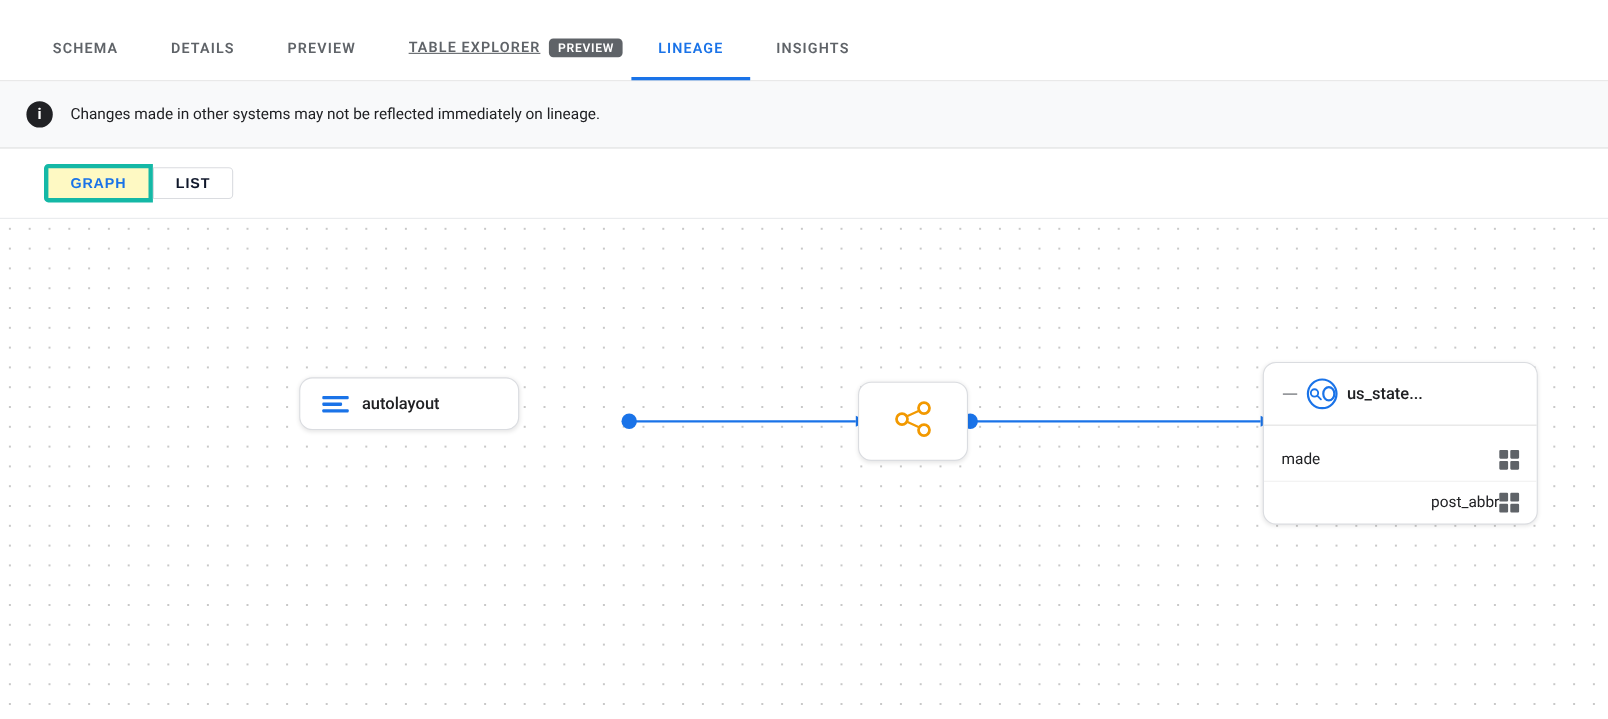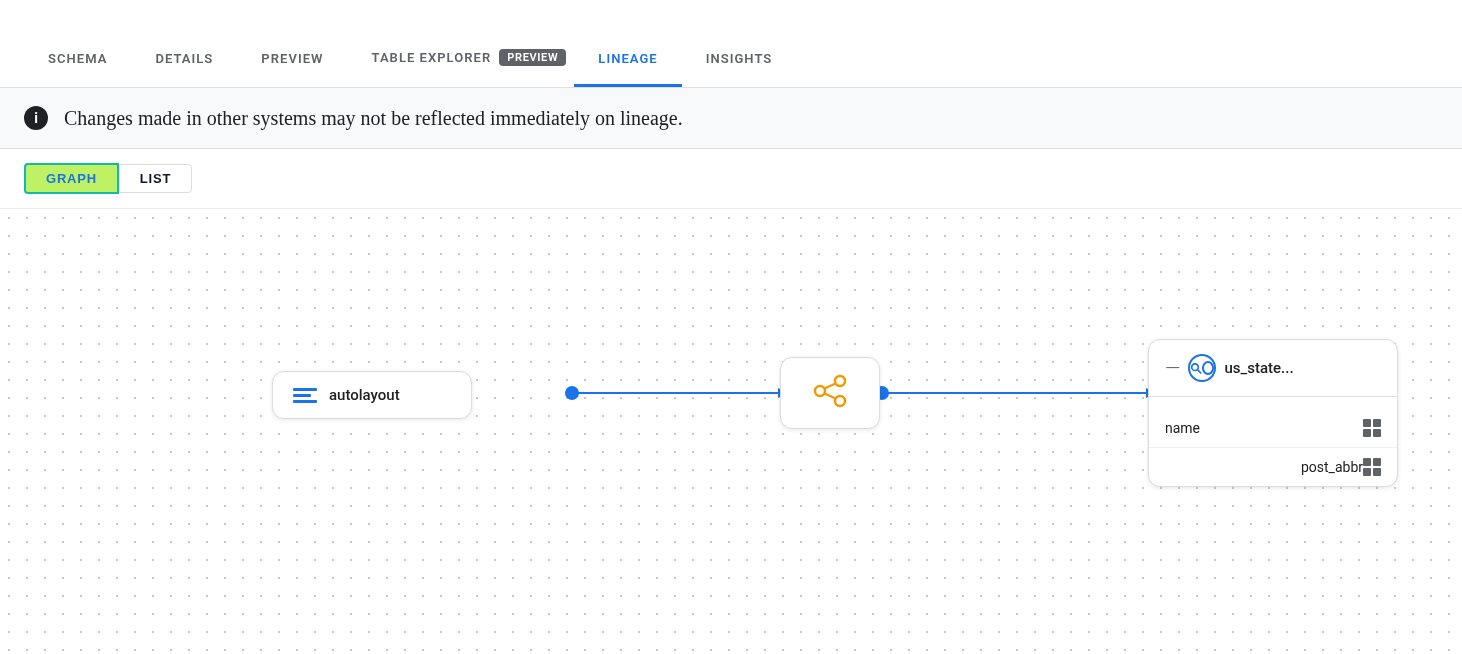--- a/index.html
+++ b/index.html
@@ -4,21 +4,21 @@
   <style>
     * { box-sizing: border-box; margin: 0; padding: 0; }
     body { font-family: 'Roboto', Arial, sans-serif; background: #fff; width: 1462px; min-height: 654px; overflow: hidden; }
 
     
     .tab-bar {
       display: flex;
       align-items: flex-end;
       border-bottom: 1px solid #e0e0e0;
       padding: 0 24px;
-      height: 88px;
+      height: 74px;
       background: #fff;
     }
     .tab {
       padding: 0 24px 18px 24px;
       font-size: 13px;
       font-weight: 600;
       letter-spacing: 0.08em;
       color: #5f6368;
       cursor: pointer;
       text-transform: uppercase;
@@ -36,20 +36,21 @@
       align-items: center;
       gap: 8px;
       padding: 0 8px 18px 24px;
       font-size: 13px;
       font-weight: 600;
       letter-spacing: 0.08em;
       color: #5f6368;
       cursor: pointer;
       text-transform: uppercase;
       border-bottom: 3px solid transparent;
+      text-decoration: underline;
     }
     .tab-table-explorer .preview-badge {
       background: #5f6368;
       color: #fff;
       font-size: 11px;
       font-weight: 600;
       padding: 2px 8px;
       border-radius: 4px;
       letter-spacing: 0.06em;
     }
@@ -70,23 +71,22 @@
       background: #202124;
       color: #fff;
       display: flex;
       align-items: center;
       justify-content: center;
       font-weight: 700;
       font-size: 14px;
       flex-shrink: 0;
     }
     .info-text {
-      font-size: 20px;
+      font-size: 14px;
       color: #202124;
-      font-family: Liberation Serif, serif;
     }
 
     
     .view-toggle {
       display: flex;
       align-items: center;
       padding: 14px 24px;
       gap: 0;
     }
     .toggle-btn {
@@ -94,23 +94,24 @@
       font-size: 13px;
       font-weight: 600;
       letter-spacing: 0.06em;
       cursor: pointer;
       border: 1px solid #dadce0;
       background: #fff;
       color: #0f172a;
       text-transform: uppercase;
     }
     .toggle-btn.active {
-      border: 2px solid #14b8a6;
+      border: 4px solid #14b8a6;
       color: #1a73e8;
-      background: #bef264;
+      background: #fef9c3;
+      margin-left: 16px;
     }
     .toggle-btn:first-child {
       border-radius: 4px 0 0 4px;
     }
     .toggle-btn:last-child {
       border-radius: 0 4px 4px 0;
     }
 
     
     .graph-area {
@@ -137,21 +138,21 @@
     }
     .node-label {
       font-size: 15px;
       font-weight: 500;
       color: #202124;
     }
 
     
     .node-autolayout {
       left: 272px;
-      top: 162px;
+      top: 144px;
       min-width: 200px;
       text-align: center;
     }
 
     
     .node-transform {
       left: 780px;
       top: 148px;
       width: 100px;
       height: 72px;
@@ -345,21 +346,21 @@
       <div class="search-badge">
         <svg width="14" height="14" viewBox="0 0 14 14" fill="none">
           <circle cx="6" cy="6" r="4" stroke="#1a73e8" stroke-width="2"></circle>
           <line x1="9.5" y1="9.5" x2="13" y2="13" stroke="#1a73e8" stroke-width="2" stroke-linecap="round"></line>
         </svg>
       </div>
       <span class="node-label">us_state...</span>
     </div>
     <div class="node-usstates-fields">
       <div class="field-row">
-        <span>name</span>
+        <span>made</span>
         <div class="grid-icon">
           <span></span>
             <span></span>
             <span></span>
             <span></span>
         </div>
       </div>
       <div class="field-row">
         <span>post_abbr</span>
         <div class="grid-icon">

